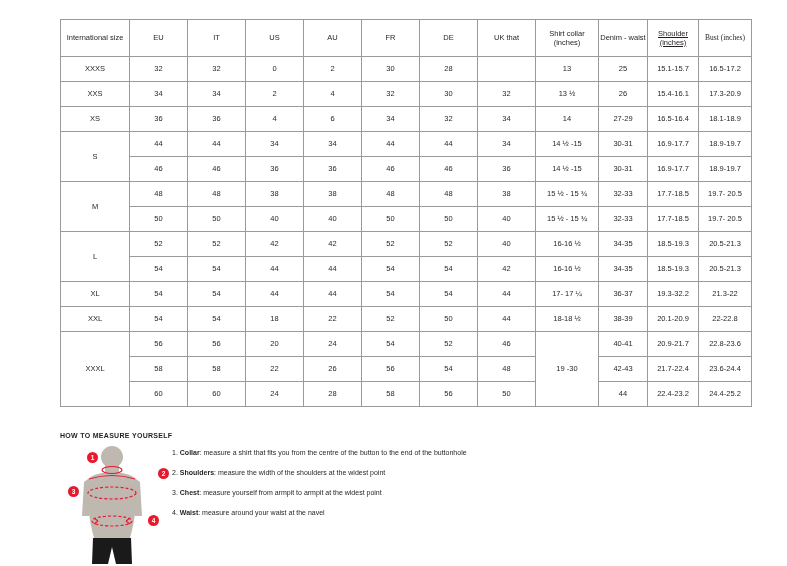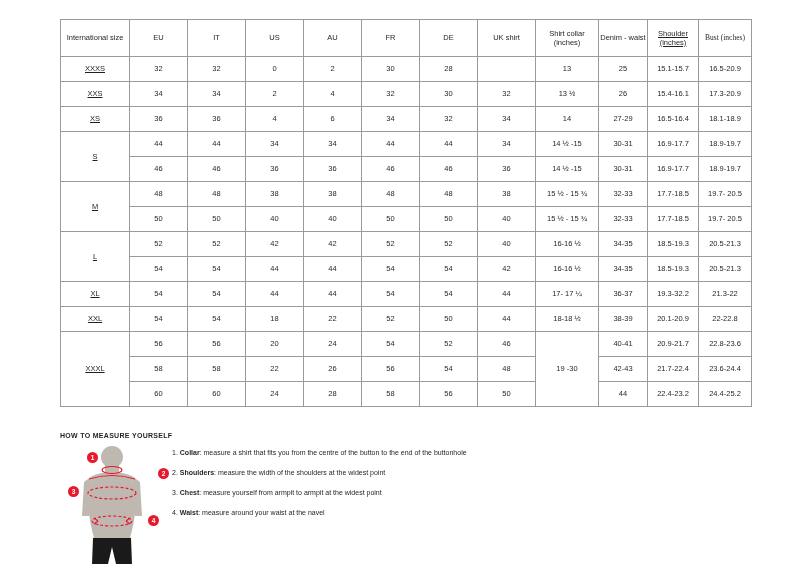--- a/index.html
+++ b/index.html
@@ -51,21 +51,20 @@
   th.col-au   { width: 57px; }
   th.col-fr   { width: 57px; }
   th.col-de   { width: 57px; }
   th.col-uk   { width: 57px; }
   th.col-collar { width: 62px; }
   th.col-denim  { width: 48px; margin-left: 36px; }
   th.col-shoulder { width: 50px; text-decoration: underline; }
   th.col-bust   { width: 52px; font-family: Liberation Serif, serif; }
   td.group-label {
     font-size: 7.5px;
-    text-decoration: underline;
   }
   .how-title {
     position: absolute;
     left: 60px;
     top: 432px;
     font-size: 7px;
     font-weight: bold;
     letter-spacing: 0.3px;
     color: #231f20;
   }
@@ -114,41 +113,41 @@
   <table class="size-table">
     <thead>
       <tr>
         <th class="col-intl">International size</th>
         <th class="col-eu">EU</th>
         <th class="col-it">IT</th>
         <th class="col-us">US</th>
         <th class="col-au">AU</th>
         <th class="col-fr">FR</th>
         <th class="col-de">DE</th>
-        <th class="col-uk">UK shirt</th>
+        <th class="col-uk">UK that</th>
         <th class="col-collar">Shirt collar (inches)</th>
         <th class="col-denim">Denim - waist</th>
         <th class="col-shoulder">Shoulder (inches)</th>
         <th class="col-bust">Bust (inches)</th>
       </tr>
     </thead>
     <tbody id="table-body">
         <tr>
           <td class="group-label" rowspan="1">XXXS</td>
           <td>32</td>
           <td>32</td>
           <td>0</td>
           <td>2</td>
           <td>30</td>
           <td>28</td>
           <td></td>
           <td>13</td>
           <td>25</td>
           <td>15.1-15.7</td>
-          <td>16.5-20.9</td>
+          <td>16.5-17.2</td>
         </tr>
         <tr>
           <td class="group-label" rowspan="1">XXS</td>
           <td>34</td>
           <td>34</td>
           <td>2</td>
           <td>4</td>
           <td>32</td>
           <td>30</td>
           <td>32</td>

